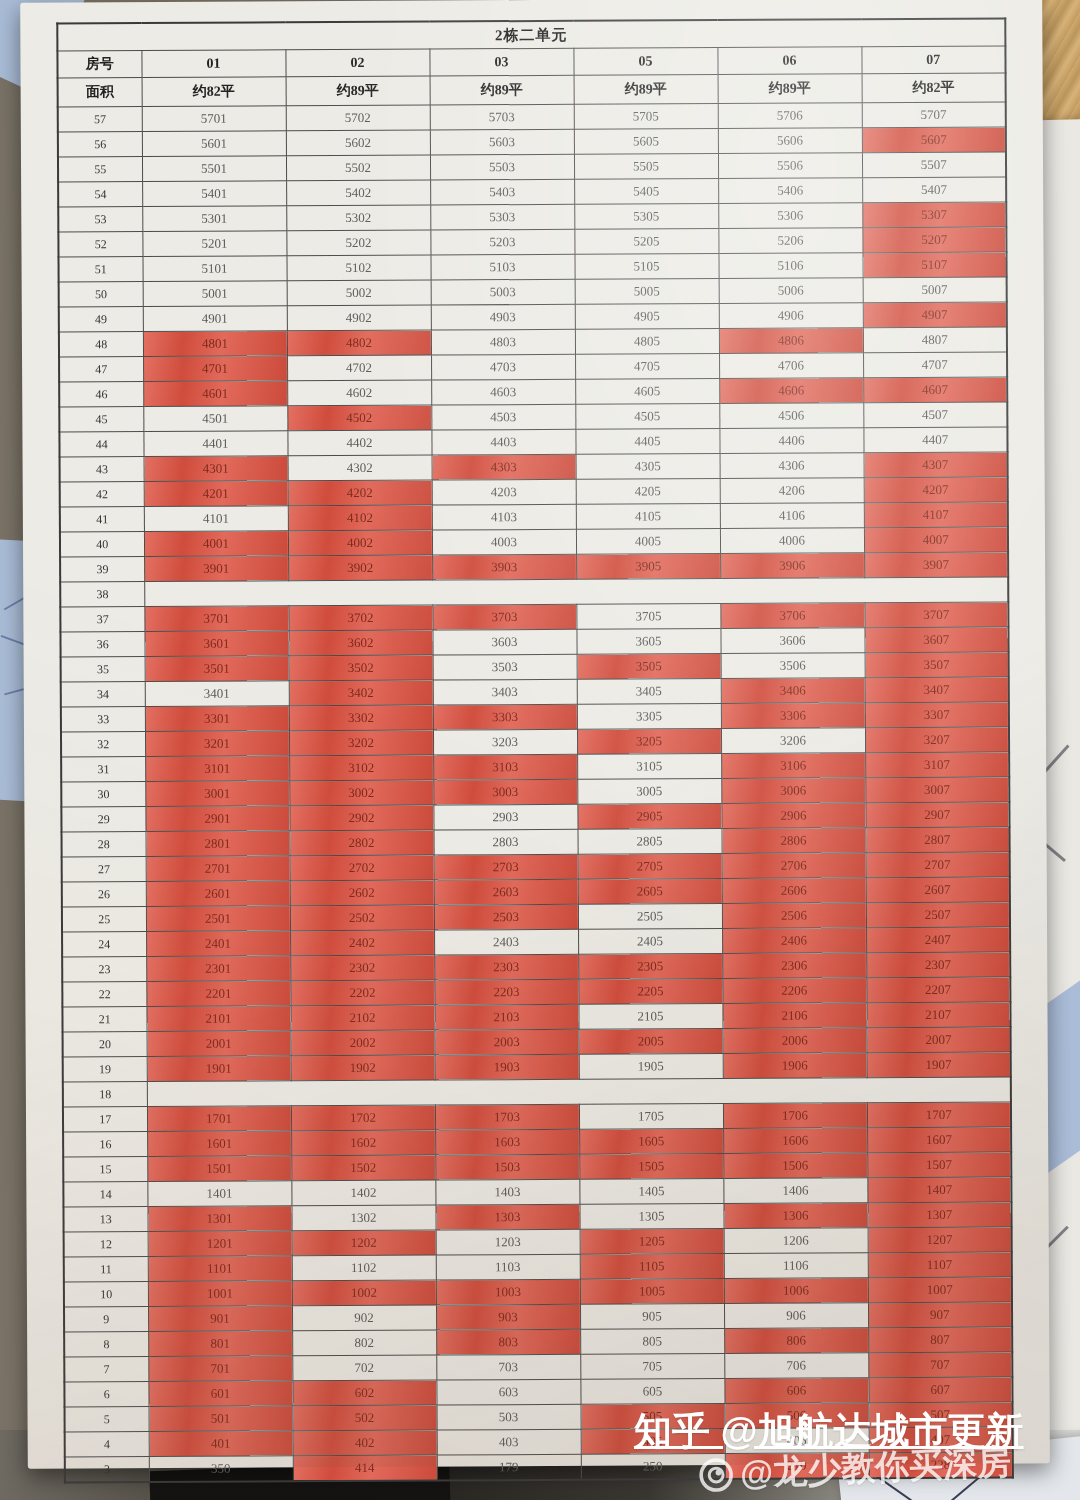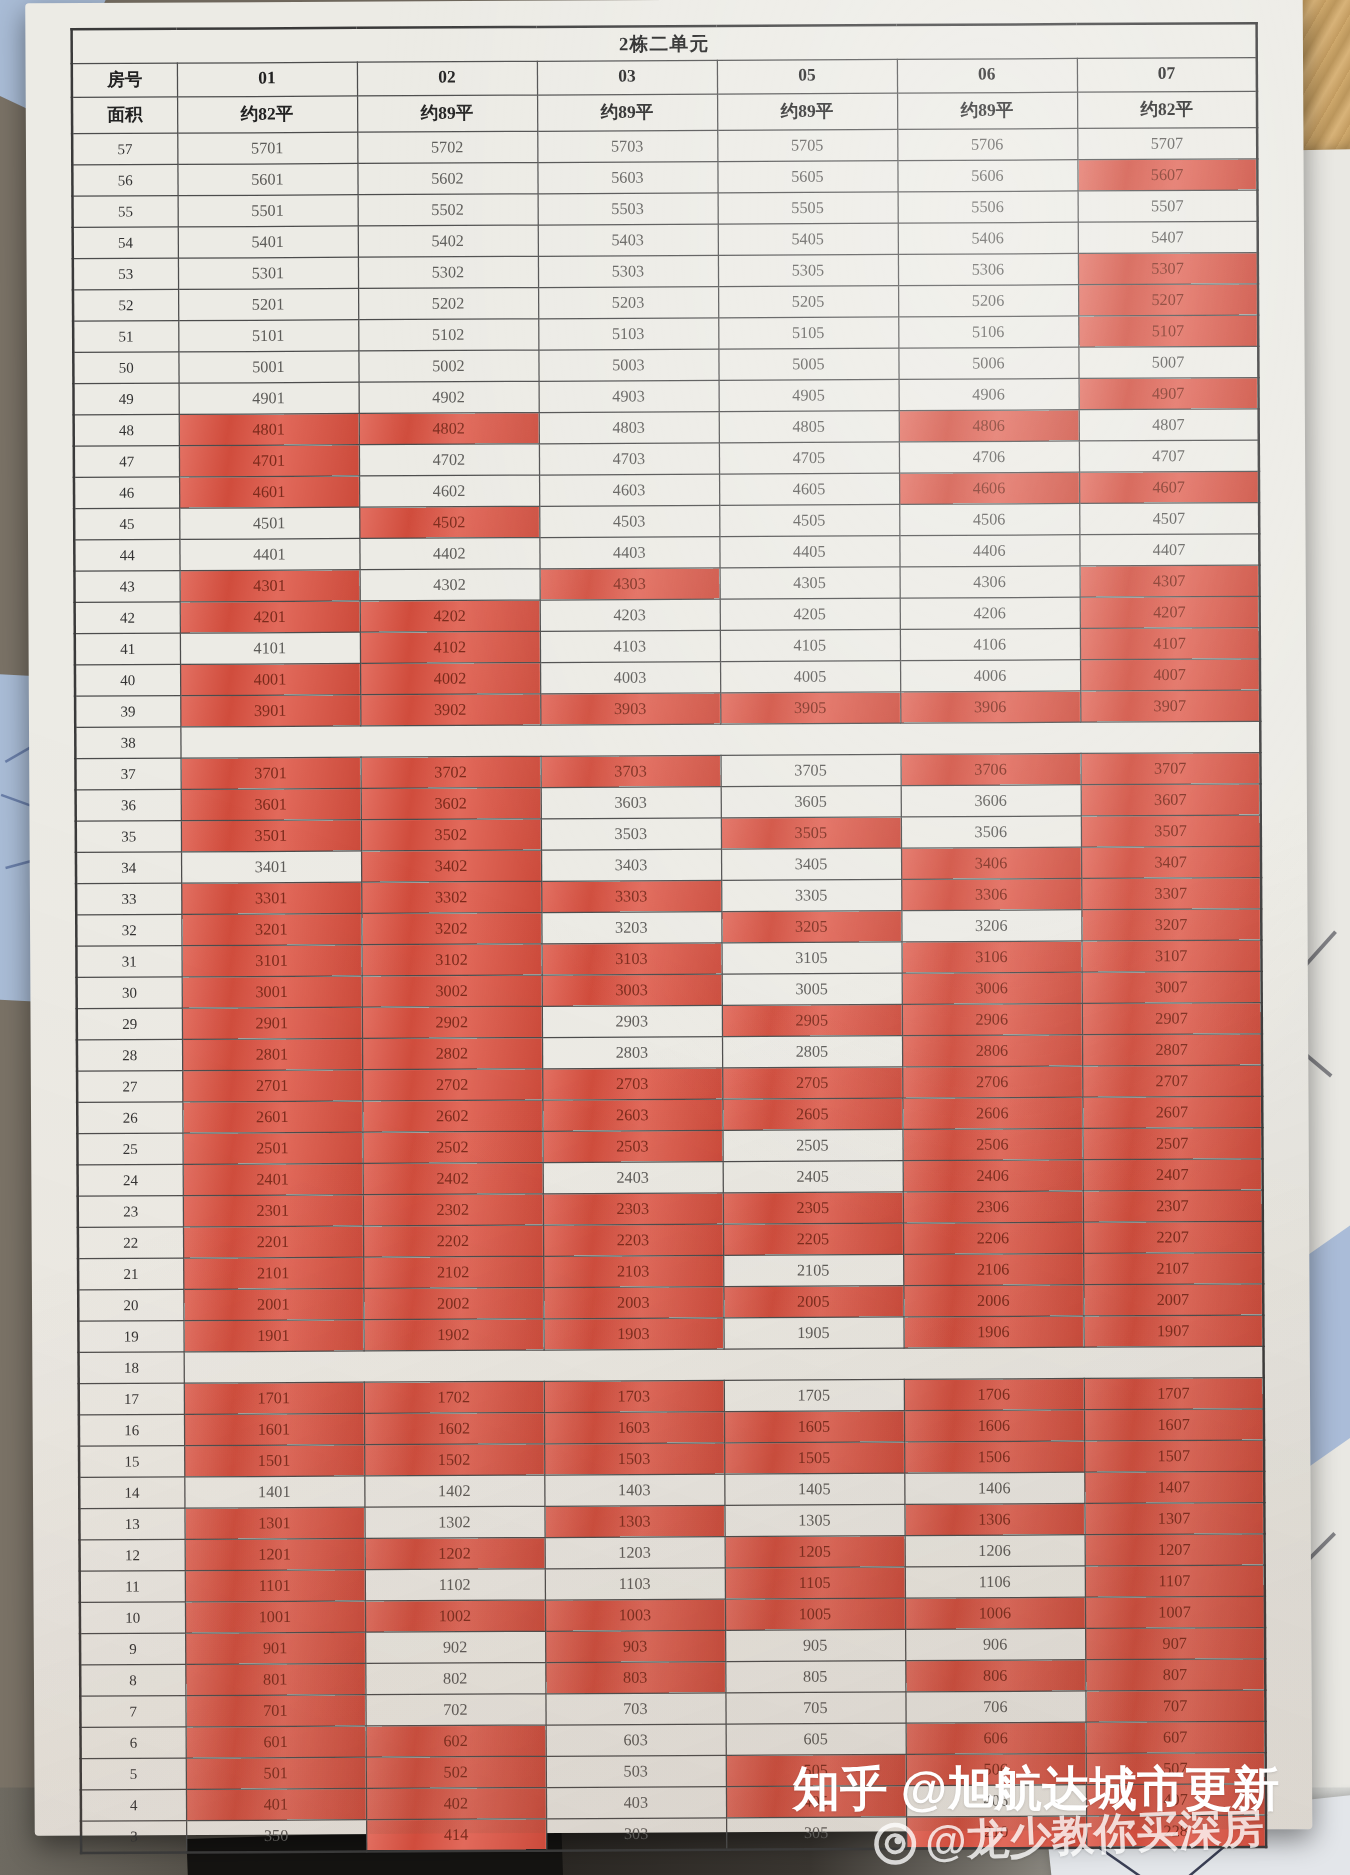--- a/index.html
+++ b/index.html
@@ -88,21 +88,21 @@
   .room-cell{font-size:13px;color:#5c5b58;}
   .room-cell.sold{
     background-color:var(--sold,#dd5140);
     background-image:linear-gradient(100deg, rgba(255,255,255,.18) 0%, rgba(0,0,0,.06) 28%, rgba(255,255,255,.14) 55%, rgba(0,0,0,.08) 100%);
     color:#7c2b1c;
   }
   .empty-cell{background:#ecebe5;}
   
   .wm{position:absolute;color:#fff;font-family:"Liberation Sans",sans-serif;font-weight:bold;
       text-shadow:0 1px 2px rgba(0,0,0,.12);white-space:nowrap;}
-  .wm-zhihu{left:634px;top:1406px;font-size:38px;}
+  .wm-zhihu{left:634px;top:1406px;font-size:38px;text-decoration:underline;}
   .wm-weibo{left:698px;top:1446px;font-size:34px;opacity:.78;transform:rotate(-2.5deg);
             display:flex;align-items:center;gap:6px;}
   .eye-icon{width:36px;height:36px;flex:0 0 auto;}
 </style>
 </head>
 <body>
 
 <div class="wood"></div>
 <div class="side-paper-right"></div>
 <div class="blueprint-shape"></div>
@@ -626,22 +626,22 @@
           <td class="room-cell sold">402</td>
           <td class="room-cell">403</td>
           <td class="room-cell sold">405</td>
           <td class="room-cell">406</td>
           <td class="room-cell sold">407</td>
         </tr>
         <tr>
           <td class="floor-cell">3</td>
           <td class="room-cell">350</td>
           <td class="room-cell sold">414</td>
-          <td class="room-cell">303</td>
-          <td class="room-cell">305</td>
+          <td class="room-cell">179</td>
+          <td class="room-cell">250</td>
           <td class="room-cell sold">210</td>
           <td class="room-cell sold">228</td>
         </tr>
       </tbody>
   </table>
 </div>
 
 <div class="wm wm-zhihu">知乎 @旭航达城市更新</div>
 <div class="wm wm-weibo">
   <svg class="eye-icon" viewBox="0 0 24 24">

